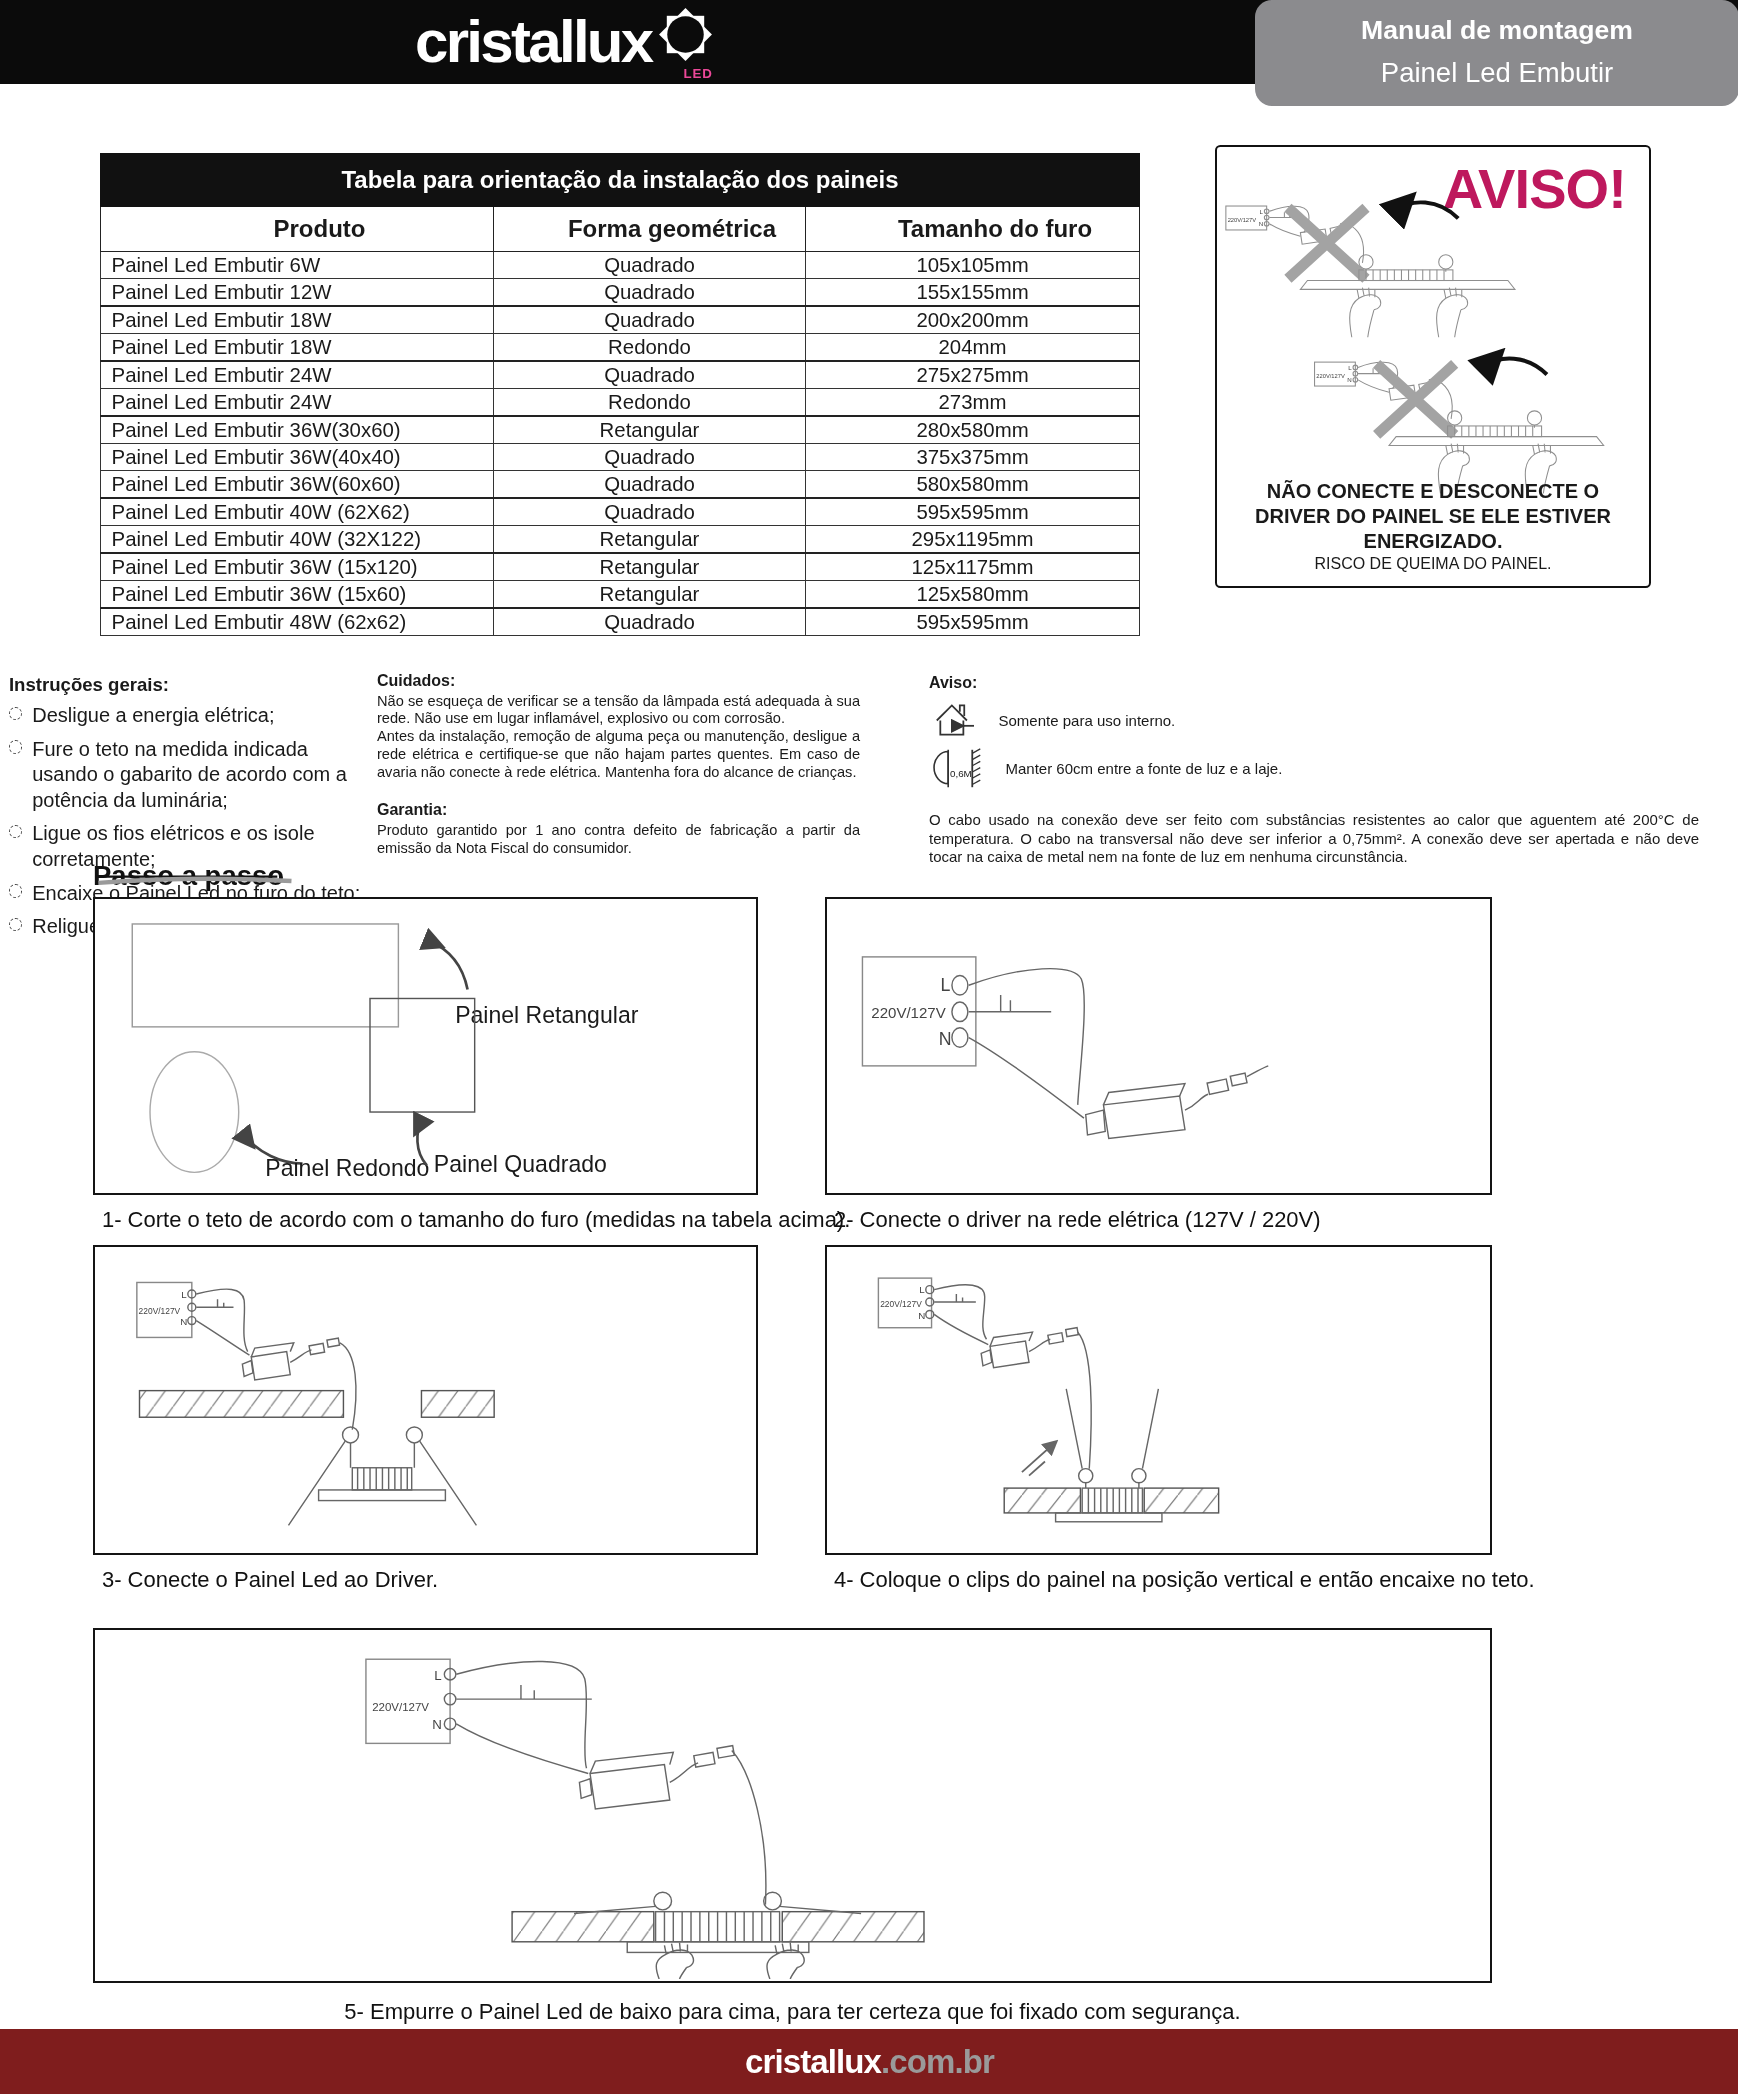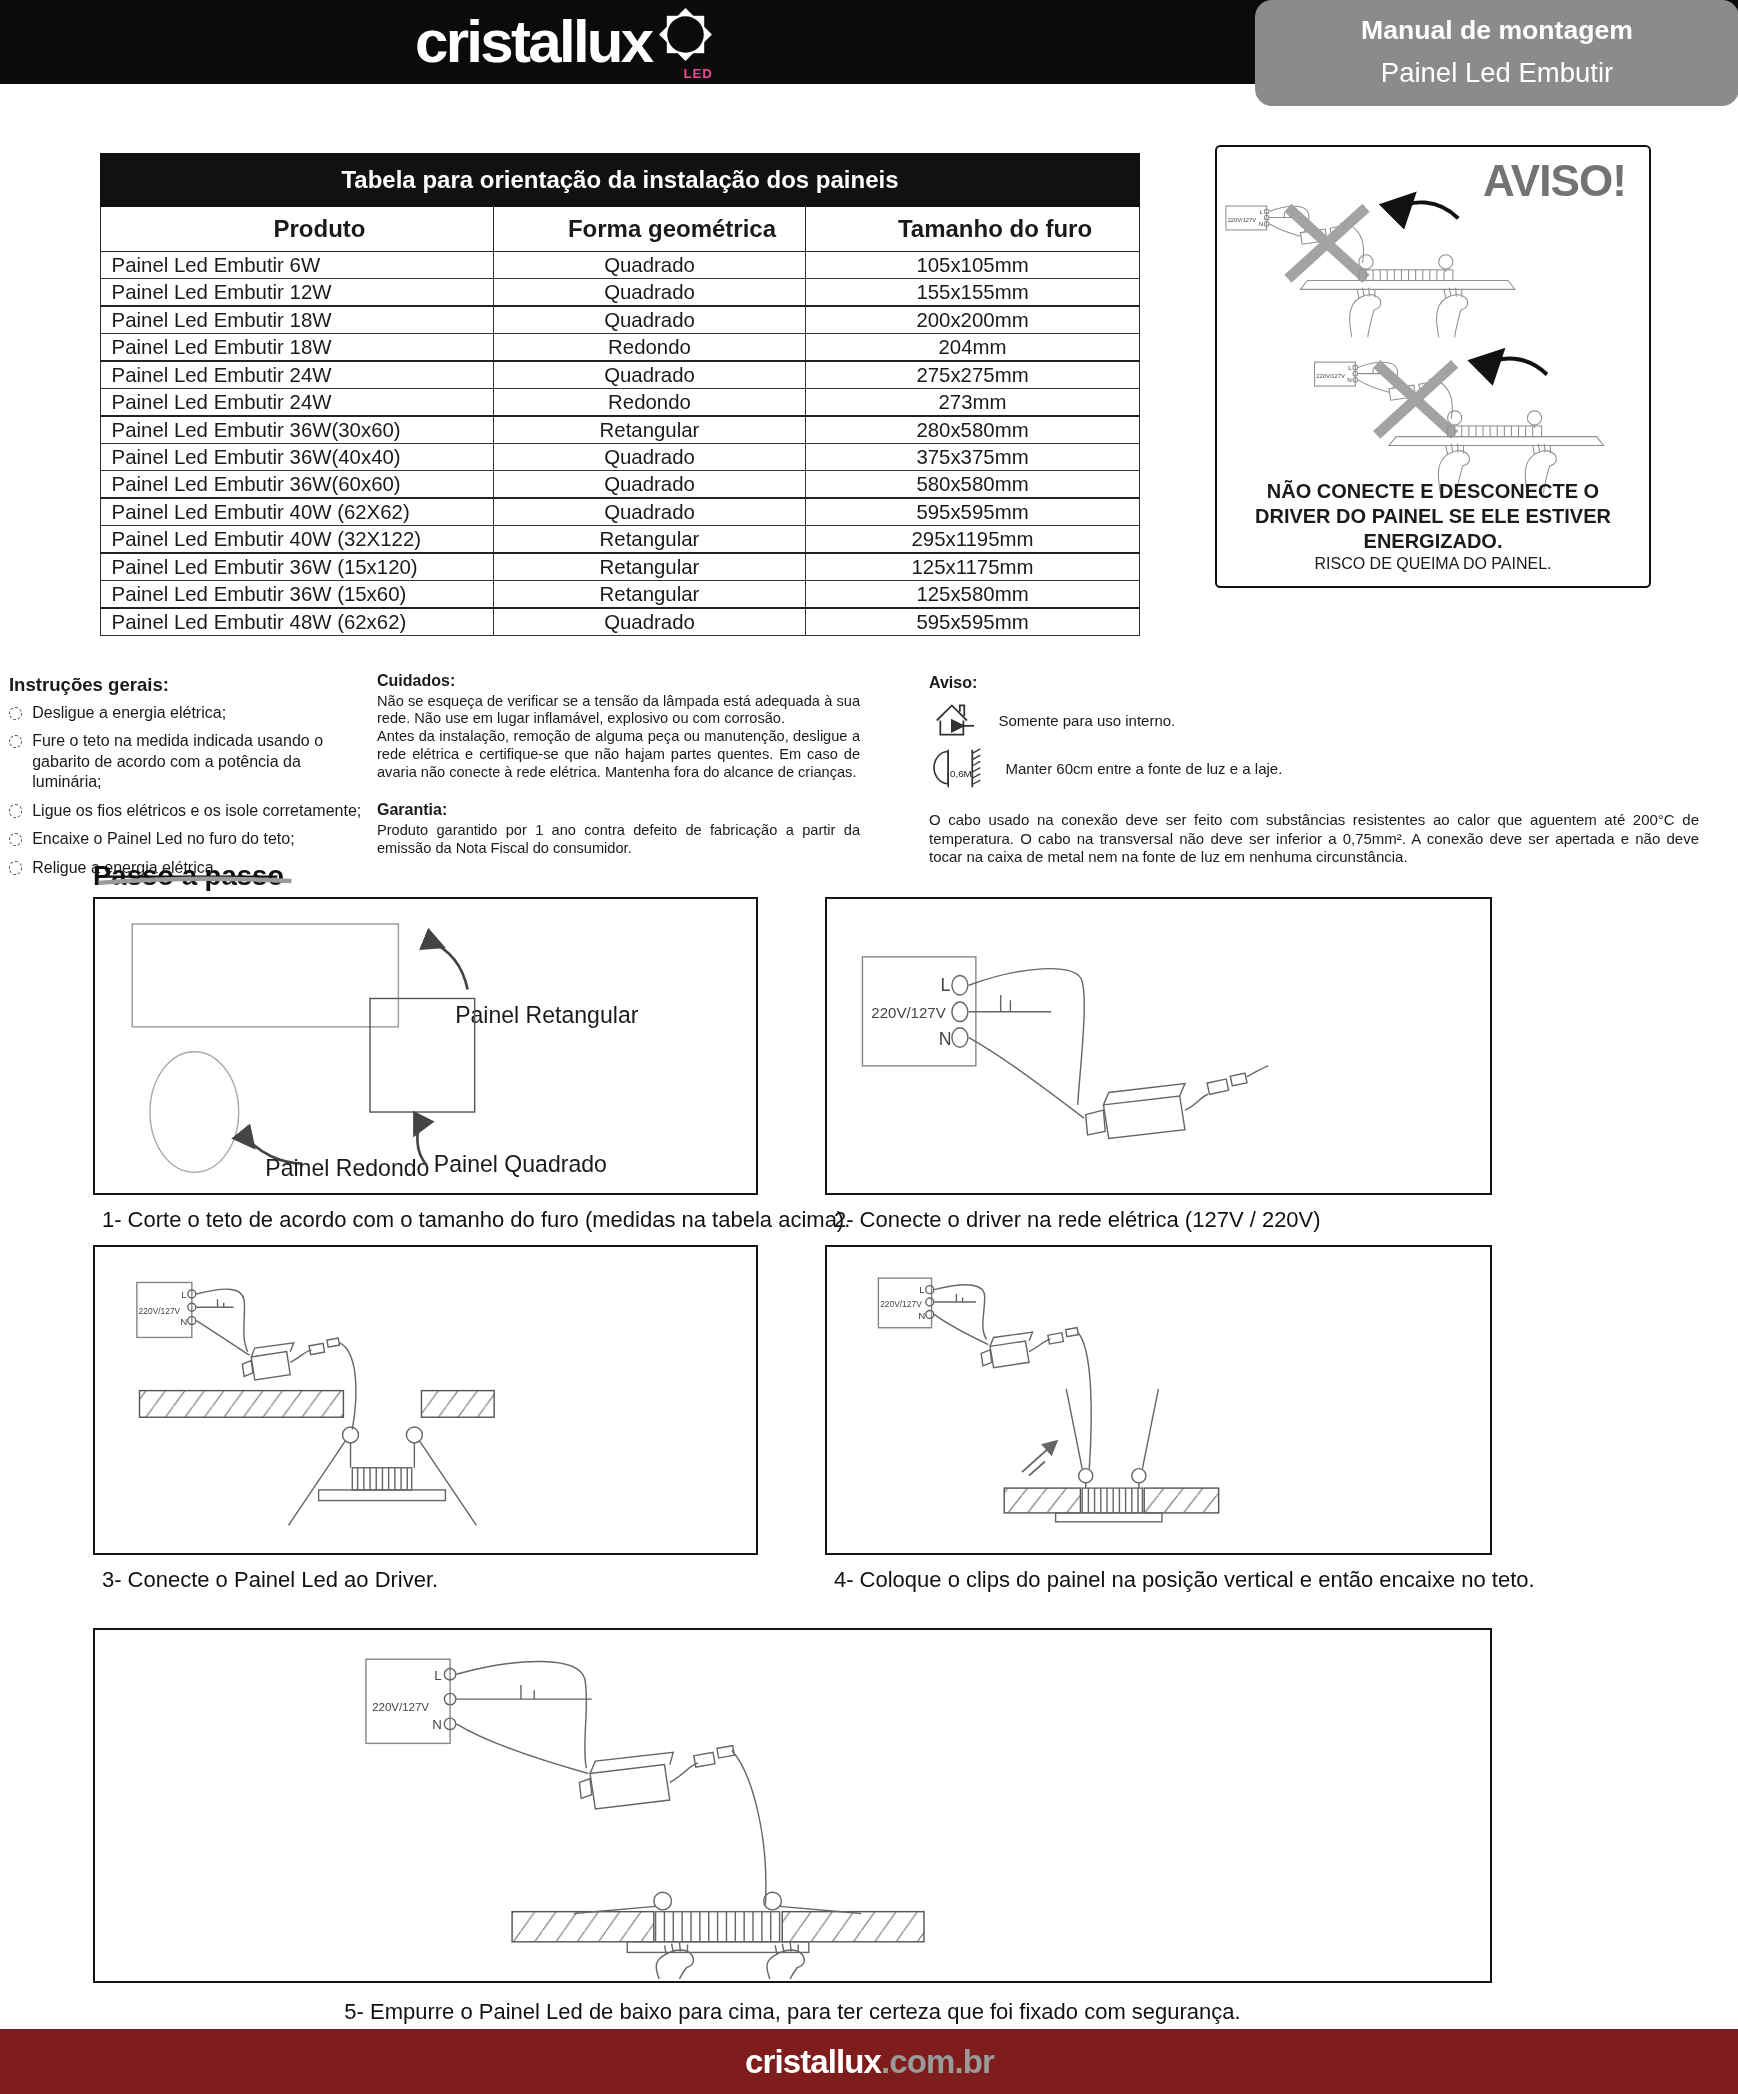--- a/index.html
+++ b/index.html
@@ -18,31 +18,31 @@
   table.spec{position:absolute;left:100px;top:153px;width:1039px;border-collapse:collapse;table-layout:fixed;}
   table.spec col.c1{width:393px}table.spec col.c2{width:312px}table.spec col.c3{width:334px}
   table.spec th.title{background:#111;color:#fff;font-size:24px;font-weight:bold;height:50px;border:1.8px solid #111;}
   table.spec tr.cols th{font-size:24px;font-weight:bold;height:42px;border:0.9px solid #222;background:#fff;padding-left:46px;}
   table.spec td{font-size:20.4px;height:26px;border:0.9px solid #333;text-align:center;padding:0 17px;white-space:nowrap;}
   table.spec td:first-child{text-align:left;padding-left:10.6px;}
   table.spec{border:1.8px solid #111;}
   table.spec tr.grp td{border-bottom:2.7px solid #222;}
   
   .aviso-box{position:absolute;left:1215px;top:145px;width:436px;height:443px;border:2.7px solid #111;border-radius:5.3px;box-sizing:border-box;background:#fff;}
-  .aviso-title{position:absolute;right:23px;top:8.9px;font-size:44px;font-weight:900;letter-spacing:-0.9px;color:#737373;}
+  .aviso-title{position:absolute;right:23px;top:8.9px;font-size:56px;font-weight:900;letter-spacing:-0.9px;color:#be185d;}
   .aviso-art{position:absolute;left:0;top:19.5px;}
   .aviso-text{position:absolute;left:0;bottom:12.4px;width:100%;text-align:center;line-height:1.25;}
   .aviso-text .b{font-size:20px;font-weight:bold;padding:0 25px;}
   .aviso-text .r{font-size:16px;}
   
   .sec-h{font-size:18.6px;font-weight:bold;margin:0 0 7px 0;}
   .sec-h2{font-size:16px;font-weight:bold;margin:0 0 2.7px 0;}
   .instrucoes{position:absolute;left:8.9px;top:674px;width:362px;}
   .instrucoes ul{list-style:none;margin:3.5px 0 0 0;padding:0;}
-  .instrucoes li{display:flex;gap:9.8px;margin-bottom:8px;font-size:16px;line-height:1.28;}
+  .instrucoes li{display:flex;gap:9.8px;margin-bottom:8px;font-size:20px;line-height:1.28;}
   .sun{flex:0 0 11.5px;width:11.5px;height:11.5px;margin-top:3.5px;border:1.8px dashed #444;border-radius:50%;}
   .cuidados{position:absolute;left:377px;top:672px;width:483px;}
   .cuidados p{margin:0;font-size:14.6px;line-height:1.22;text-align:justify;}
   .garantia-h{margin-top:19.5px;}
   .aviso-col{position:absolute;left:929px;top:674px;width:771px;}
   .av-row{display:flex;align-items:center;gap:23px;margin:8.9px 0 5.3px 3.5px;height:39px;}
   .av-row .txt{font-size:15px;}
   .cable-note{margin:23px 0 0 0;font-size:15px;line-height:1.25;text-align:justify;width:770px;}
   
   .passo-title{position:absolute;left:93px;top:837px;font-size:27.5px;font-weight:bold;color:#111;}

